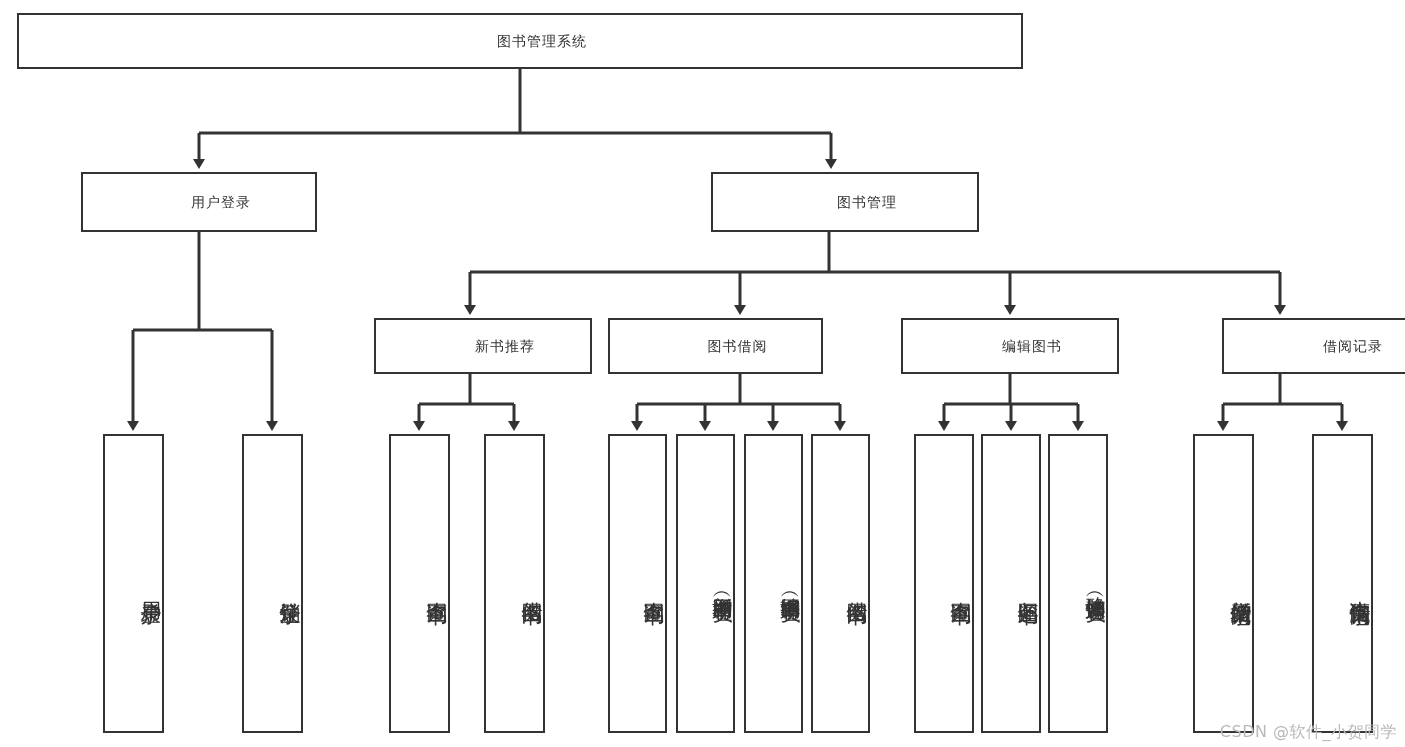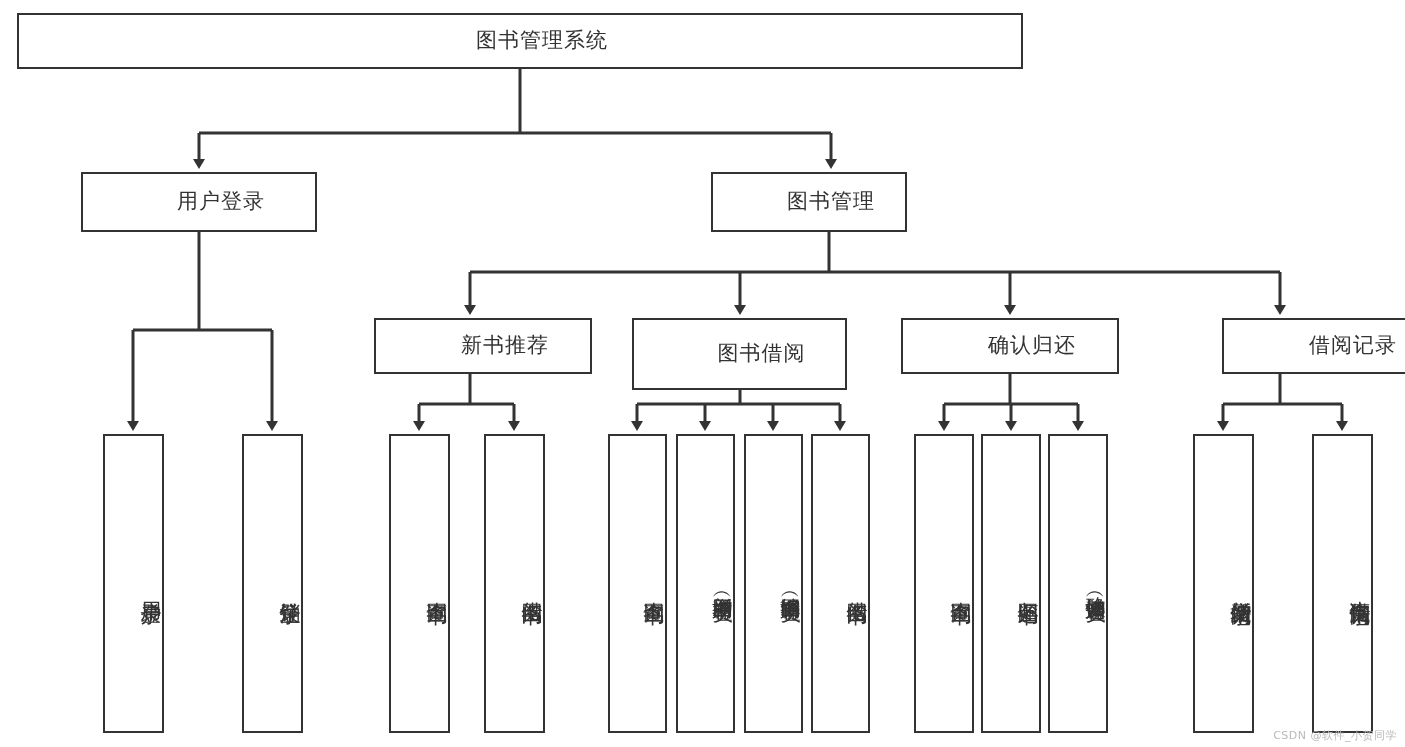--- a/index.html
+++ b/index.html
@@ -31,21 +31,21 @@
     box-sizing: border-box;
     background: #ffffff;
     border: 2px solid #333333;
     display: flex;
     align-items: center;
     justify-content: center;
     color: #333333;
     z-index: 2;
   }
   .node.horiz {
-    font-size: 21px;
+    font-size: 14px;
     letter-spacing: 1px;
     line-height: 1.2;
     white-space: nowrap;
     padding-left: 44px;
   }
   .node.vert {
     writing-mode: vertical-rl;
     text-orientation: upright;
     font-size: 21px;
     line-height: 1.05;
@@ -56,21 +56,21 @@
     overflow: hidden;
   }
   .node.vert.tall-text {
     font-size: 20px;
     padding-top: 3px;
   }
   .watermark {
     position: absolute;
     right: 8px;
     bottom: 4px;
-    font-size: 11px;
+    font-size: 16px;
     color: #b9b9b9;
     letter-spacing: 0.5px;
     z-index: 3;
     white-space: nowrap;
     font-family: "DejaVu Sans", "Liberation Sans", sans-serif;
   }
 </style>
 </head>
 <body>
 
@@ -123,25 +123,25 @@
       <path d="M1280,374 L1280,404"></path>
       <path d="M1223,404 L1342,404"></path>
       <path d="M1223,404 L1223,422" marker-end="url(#arrow)"></path>
       <path d="M1342,404 L1342,422" marker-end="url(#arrow)"></path>
     </g>
   </svg>
 
   <div class="node horiz" style="left:17px;top:13px;width:1006px;height:56px;">图书管理系统</div>
 
   <div class="node horiz" style="left:81px;top:172px;width:236px;height:60px;">用户登录</div>
-  <div class="node horiz" style="left:711px;top:172px;width:196px;height:60px;">图书管理</div>
+  <div class="node horiz" style="left:711px;top:172px;width:268px;height:60px;">图书管理</div>
 
   <div class="node horiz" style="left:374px;top:318px;width:218px;height:56px;">新书推荐</div>
-  <div class="node horiz" style="left:632px;top:318px;width:215px;height:72px;">图书借阅</div>
-  <div class="node horiz" style="left:901px;top:318px;width:218px;height:56px;">确认归还</div>
+  <div class="node horiz" style="left:608px;top:318px;width:215px;height:56px;">图书借阅</div>
+  <div class="node horiz" style="left:901px;top:318px;width:218px;height:56px;">编辑图书</div>
   <div class="node horiz" style="left:1222px;top:318px;width:218px;height:56px;">借阅记录</div>
 
   <div class="node vert" style="left:103px;top:434px;width:61px;height:299px;">用户登录</div>
   <div class="node vert" style="left:242px;top:434px;width:61px;height:299px;">注销登录</div>
 
   <div class="node vert" style="left:389px;top:434px;width:61px;height:299px;">查询图书</div>
   <div class="node vert" style="left:484px;top:434px;width:61px;height:299px;">借阅图书</div>
 
   <div class="node vert" style="left:608px;top:434px;width:59px;height:299px;">查询图书</div>
   <div class="node vert tall-text" style="left:676px;top:434px;width:59px;height:299px;">新增图书（管理员）</div>

